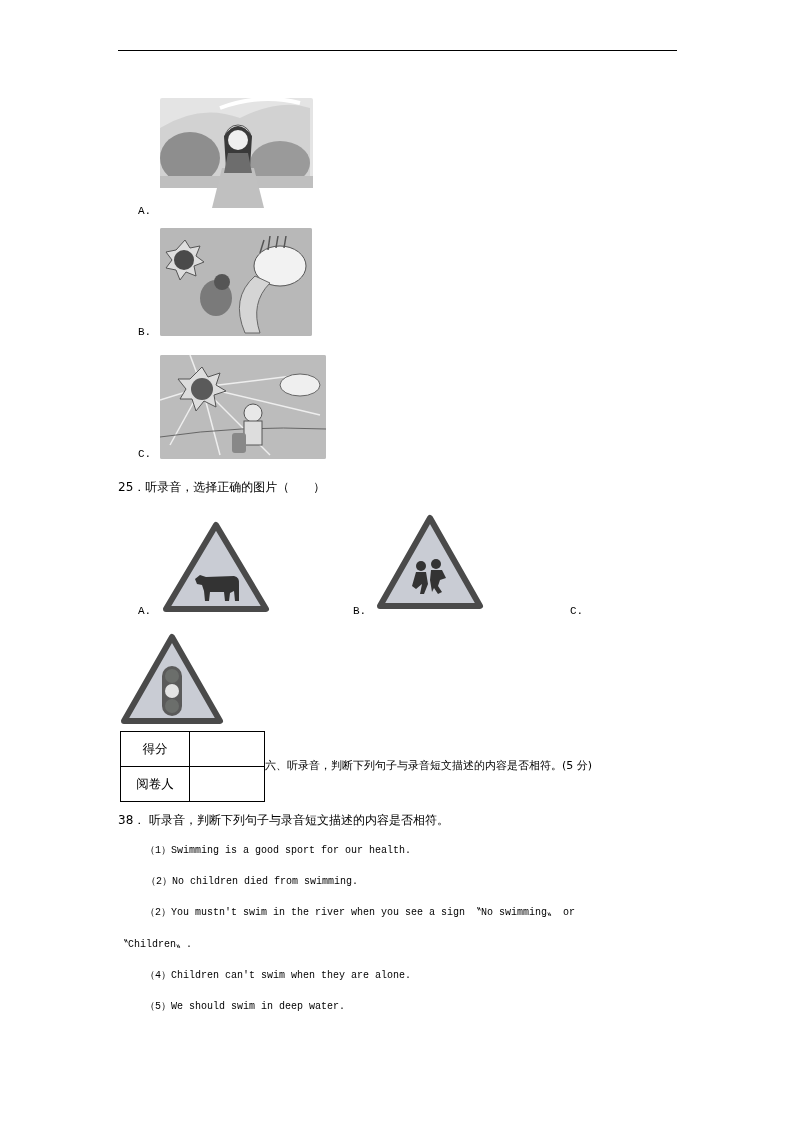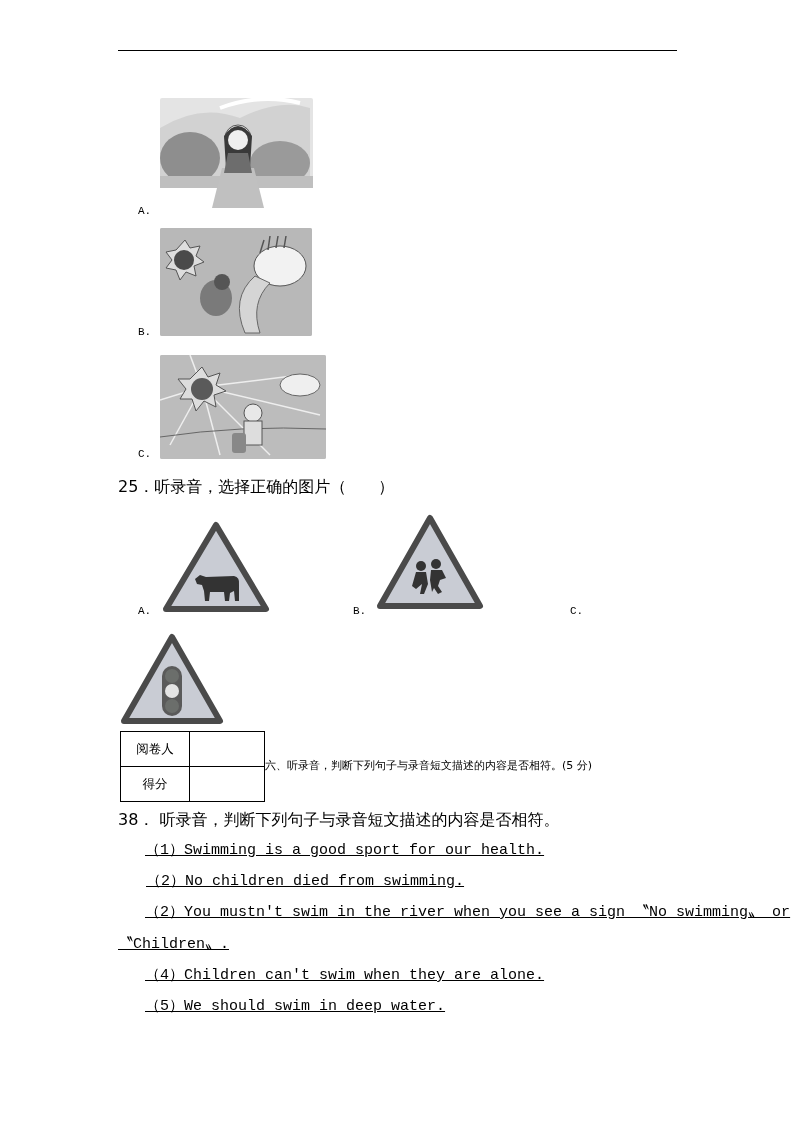--- a/index.html
+++ b/index.html
@@ -2,22 +2,22 @@
 <html><head>
 <meta charset="utf-8">
 <style>
   html, body { margin: 0; padding: 0; background: #ffffff; }
   body { width: 794px; height: 1123px; position: relative; overflow: hidden;
          font-family: "DejaVu Sans", sans-serif; color: #000; }
   .abs { position: absolute; }
   .rule { left: 118px; top: 50px; width: 559px; height: 1px; background: #000; }
   .opt-label { font-family: "Liberation Mono", monospace; font-size: 11px; line-height: 12px; }
   .pic { background: #bdbdbd; border-radius: 2px; overflow: hidden; }
-  .q-title { font-size: 16px; line-height: 16px; white-space: nowrap; }
-  .mono-line { font-family: "Liberation Mono", monospace; font-size: 15px; line-height: 14px; white-space: nowrap; text-decoration: underline; }
+  .q-title { font-size: 12px; line-height: 16px; white-space: nowrap; }
+  .mono-line { font-family: "Liberation Mono", monospace; font-size: 10px; line-height: 14px; white-space: nowrap; }
   .grade-table { border-collapse: collapse; left: 120px; top: 731px; }
   .grade-table td { border: 1px solid #000; width: 68px; height: 34px; text-align: center;
                     font-size: 12.5px; padding: 0; }
   .grade-table td.blank { width: 74px; }
   .section-title { left: 265px; top: 758px; font-size: 11px; line-height: 16px; white-space: nowrap; }
 </style>
 </head>
 <body>
 
 <div class="abs rule"></div>
@@ -104,25 +104,25 @@
     <rect x="42" y="33" width="20" height="50" rx="10" fill="#5a5a5a"></rect>
     <circle cx="52" cy="43" r="7" fill="#6b6e6b"></circle>
     <circle cx="52" cy="58" r="7" fill="#e4e4e4"></circle>
     <circle cx="52" cy="73" r="7" fill="#6b6e6b"></circle>
   </svg>
 </div>
 
 <table class="abs grade-table">
   <tbody>
       <tr>
-    <td>阅卷人</td>
+    <td>得分</td>
     <td class="blank"></td>
   </tr>
   <tr>
-    <td>得分</td>
+    <td>阅卷人</td>
     <td class="blank"></td>
   </tr>
 </tbody>
   </table>
 
 <div class="abs section-title">六、听录音，判断下列句子与录音短文描述的内容是否相符。(5 分)</div>
 
 <div class="abs q-title" style="left:118px;top:812px;">38．  听录音，判断下列句子与录音短文描述的内容是否相符。</div>
 <div class="abs mono-line" style="left:145px;top:844px;">（1）Swimming is a good sport for our health.</div>
 <div class="abs mono-line" style="left:146px;top:875px;">（2）No children died from swimming.</div>

